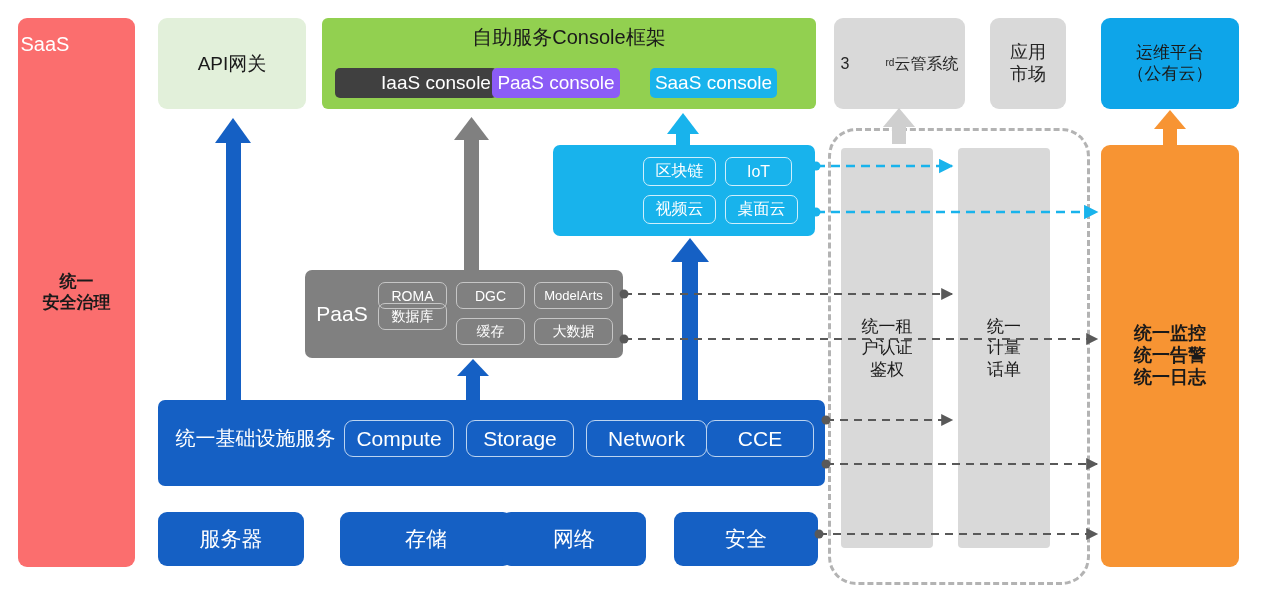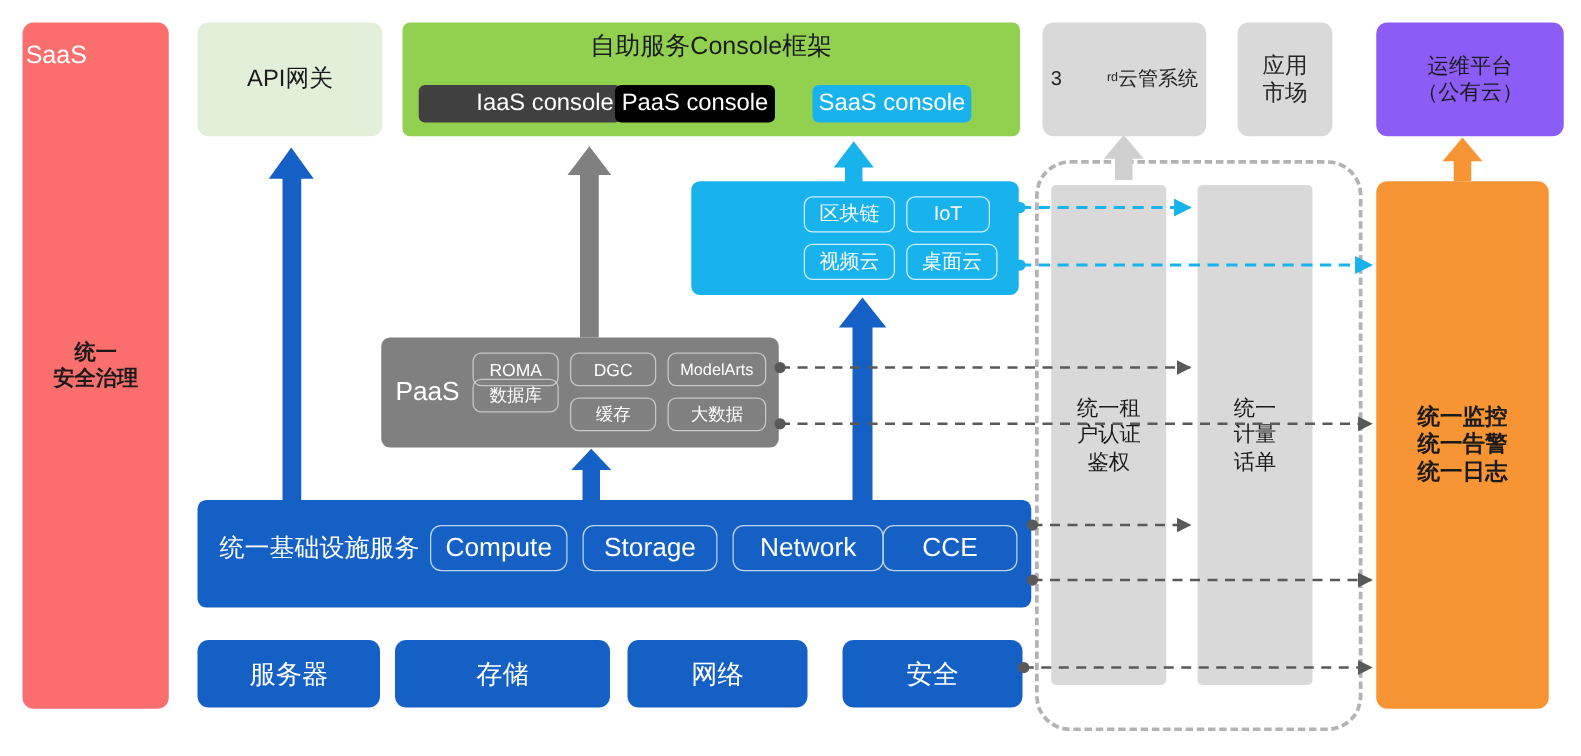--- a/index.html
+++ b/index.html
@@ -74,21 +74,21 @@
     height: 30px;
     display: flex;
     align-items: center;
     justify-content: center;
     border-radius: 5px;
     color: #ffffff;
     font-size: 19px;
     white-space: nowrap;
   }
   #badge-iaas { left: 335px; width: 122px; background: #404040; padding-left: 40px; }
-  #badge-paas { left: 492px; width: 128px; background: #000000; }
+  #badge-paas { left: 492px; width: 128px; background: #8b5cf6; }
   #badge-saas { left: 650px; width: 127px; background: #18b3ec; }
 
   
   #third-cloud {
     left: 834px; top: 18px; width: 131px; height: 91px;
     background: #d9d9d9;
     border-radius: 9px;
     color: #262626;
     font-size: 16px;
   }
@@ -96,22 +96,22 @@
   #app-market {
     left: 990px; top: 18px; width: 76px; height: 91px;
     background: #d9d9d9;
     border-radius: 9px;
     color: #262626;
     font-size: 18px;
   }
 
   
   #ops-platform {
-    left: 1101px; top: 18px; width: 150px; height: 91px;
-    background: #8b5cf6;
+    left: 1101px; top: 18px; width: 138px; height: 91px;
+    background: #0ea5e9;
     border-radius: 9px;
     color: #1a1a1a;
     font-size: 17px;
   }
   
   #ops-panel {
     left: 1101px; top: 145px; width: 138px; height: 422px;
     background: #f79433;
     border-radius: 9px;
     color: #1a1a1a;
@@ -204,21 +204,21 @@
     height: 54px;
     background: #1560c4;
     border-radius: 9px;
     color: #ffffff;
     font-size: 21px;
     display: flex;
     align-items: center;
     justify-content: center;
   }
   #hw-0 { left: 158px; width: 146px; }
-  #hw-1 { left: 316px; width: 172px; }
+  #hw-1 { left: 340px; width: 172px; }
   #hw-2 { left: 502px; width: 144px; }
   #hw-3 { left: 674px; width: 144px; }
 
   
   #auth-container {
     position: absolute;
     left: 828px; top: 128px; width: 262px; height: 457px;
     border: 3px dashed #b3b3b3;
     border-radius: 28px;
     box-sizing: border-box;

